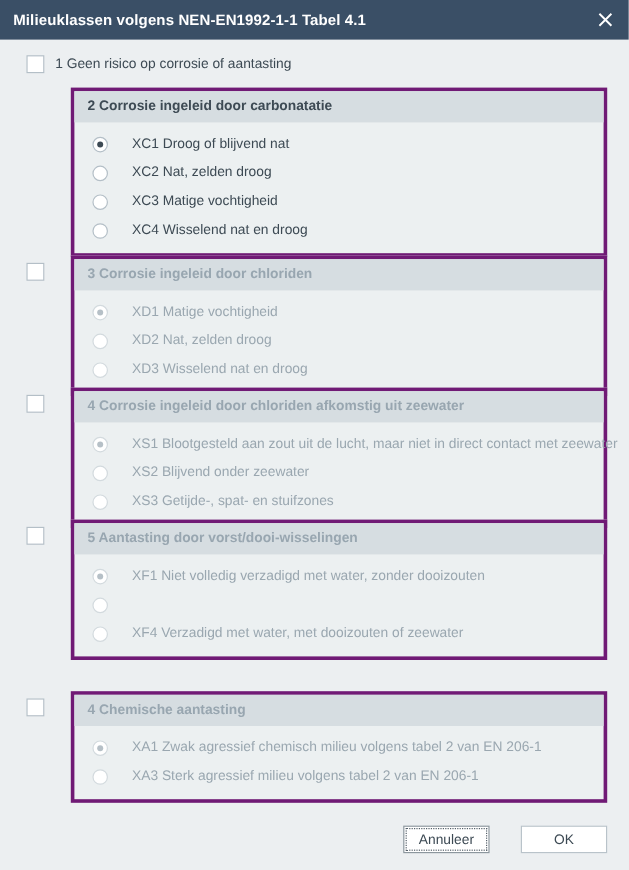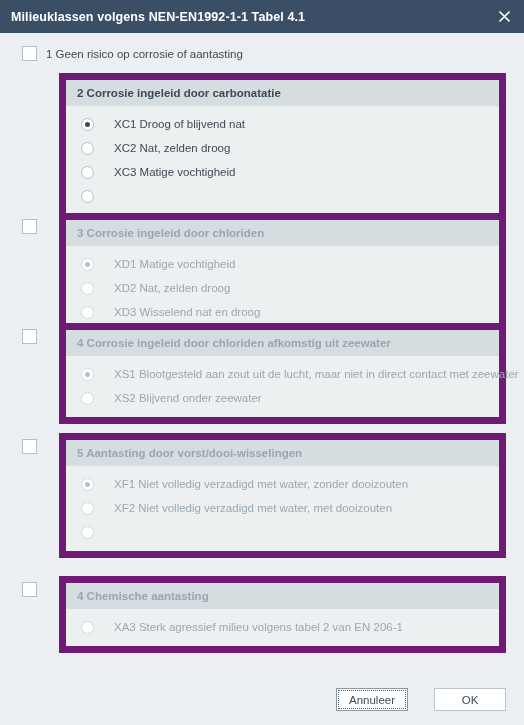--- a/index.html
+++ b/index.html
@@ -90,21 +90,21 @@
   }
   .group-cb {
     position: absolute;
     left: 22px;
     top: 6px;
   }
   .groupbox {
     position: absolute;
     left: 59px;
     width: 447px;
-    border: 7px solid #701a75;
+    border: 3px solid #701a75;
     box-sizing: border-box;
     background: #ecf0f1;
   }
   .gb-header {
     height: 26px;
     background: #d6dde1;
     display: flex;
     align-items: center;
     box-sizing: border-box;
   }
@@ -227,20 +227,21 @@
               <div class="radio-row">
                 <span class="radio"></span>
                 <span class="radio-label">XC2 Nat, zelden droog</span>
               </div>
               <div class="radio-row">
                 <span class="radio"></span>
                 <span class="radio-label">XC3 Matige vochtigheid</span>
               </div>
               <div class="radio-row">
                 <span class="radio"></span>
+                <span class="radio-label">XC4 Wisselend nat en droog</span>
               </div>
             </div>
           </div>
         </div>
         <div class="group-block disabled" style="top: 180px;">
           <span class="cb group-cb"></span>
           <div class="groupbox">
             <div class="gb-header">
               <span class="gb-title">3 Corrosie ingeleid door chloriden</span>
             </div>
@@ -268,51 +269,59 @@
             </div>
             <div class="gb-body">
               <div class="radio-row">
                 <span class="radio checked"></span>
                 <span class="radio-label">XS1 Blootgesteld aan zout uit de lucht, maar niet in direct contact met zeewater</span>
               </div>
               <div class="radio-row">
                 <span class="radio"></span>
                 <span class="radio-label">XS2 Blijvend onder zeewater</span>
               </div>
+              <div class="radio-row">
+                <span class="radio"></span>
+                <span class="radio-label">XS3 Getijde-, spat- en stuifzones</span>
+              </div>
             </div>
           </div>
         </div>
         <div class="group-block disabled" style="top: 400px;">
           <span class="cb group-cb"></span>
           <div class="groupbox">
             <div class="gb-header">
               <span class="gb-title">5 Aantasting door vorst/dooi-wisselingen</span>
             </div>
             <div class="gb-body">
               <div class="radio-row">
                 <span class="radio checked"></span>
                 <span class="radio-label">XF1 Niet volledig verzadigd met water, zonder dooizouten</span>
               </div>
               <div class="radio-row">
                 <span class="radio"></span>
-                <span class="radio-label">XF2 Niet volledig verzadigd met water, met dooizouten</span>
-              </div>
-              <div class="radio-row">
-                <span class="radio"></span>
+              </div>
+              <div class="radio-row">
+                <span class="radio"></span>
+                <span class="radio-label">XF4 Verzadigd met water, met dooizouten of zeewater</span>
               </div>
             </div>
           </div>
         </div>
         <div class="group-block disabled" style="top: 543px;">
           <span class="cb group-cb"></span>
           <div class="groupbox">
             <div class="gb-header">
               <span class="gb-title">4 Chemische aantasting</span>
             </div>
             <div class="gb-body">
+              <div class="radio-row">
+                <span class="radio checked"></span>
+                <span class="radio-label">XA1 Zwak agressief chemisch milieu volgens tabel 2 van EN 206-1</span>
+              </div>
               <div class="radio-row">
                 <span class="radio"></span>
                 <span class="radio-label">XA3 Sterk agressief milieu volgens tabel 2 van EN 206-1</span>
               </div>
             </div>
           </div>
         </div>
       </div>
 
     <div id="footer">

